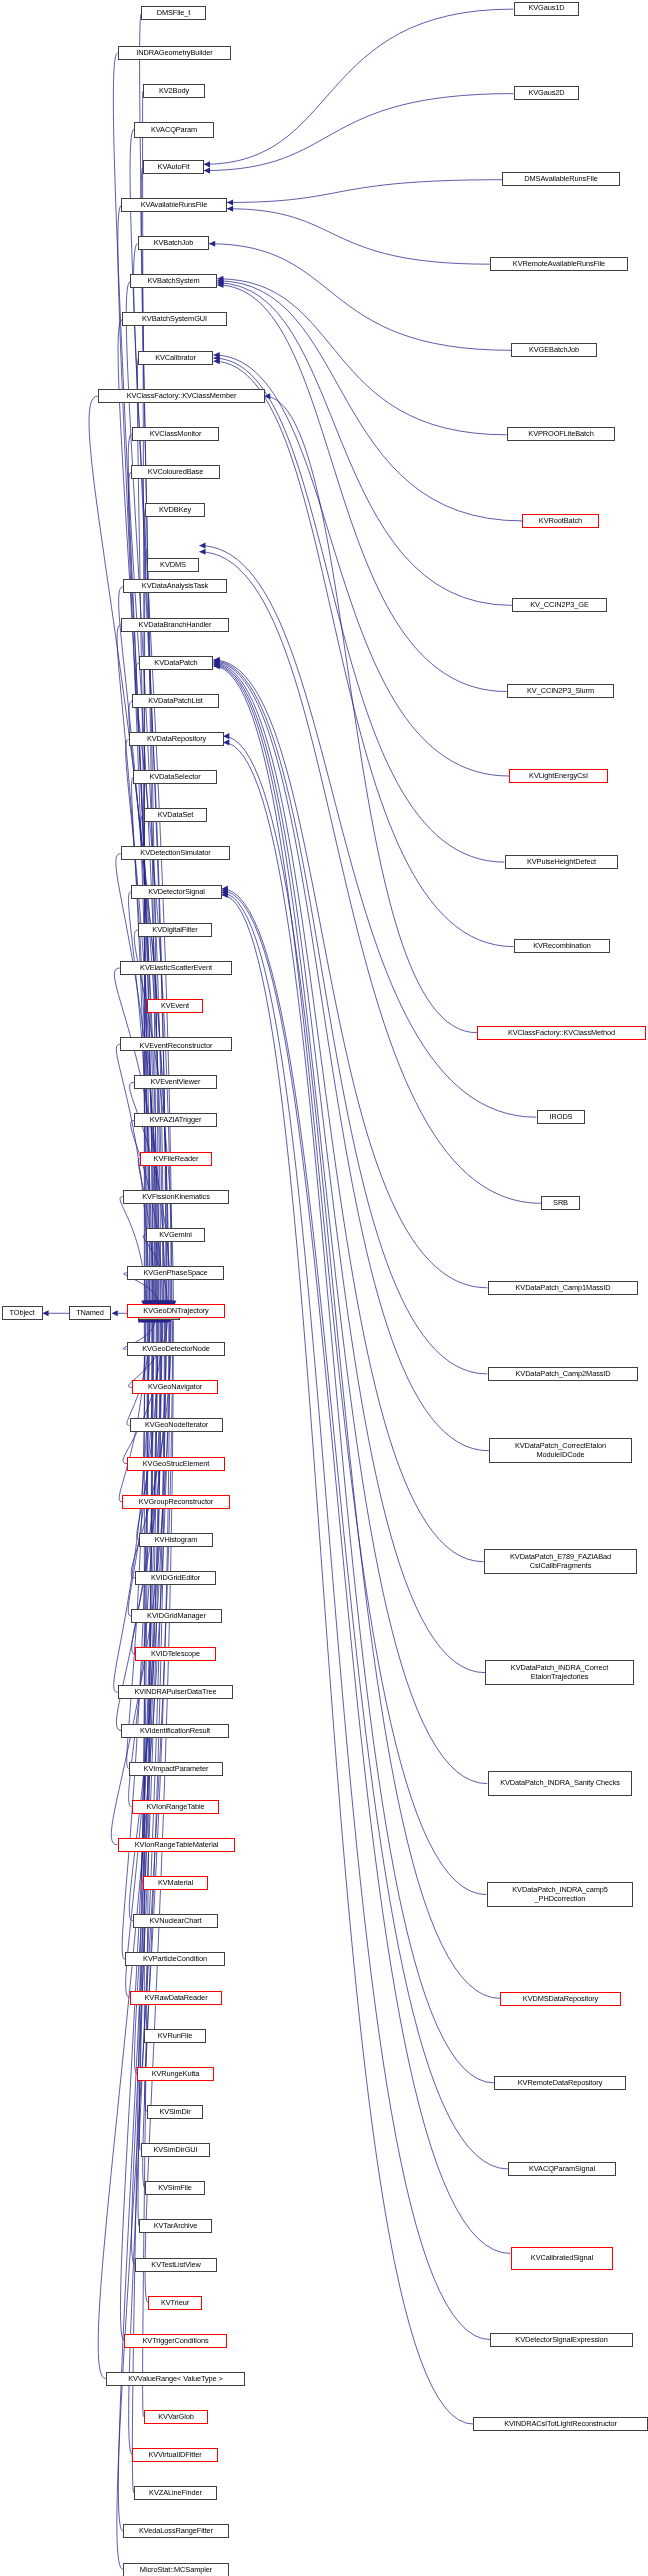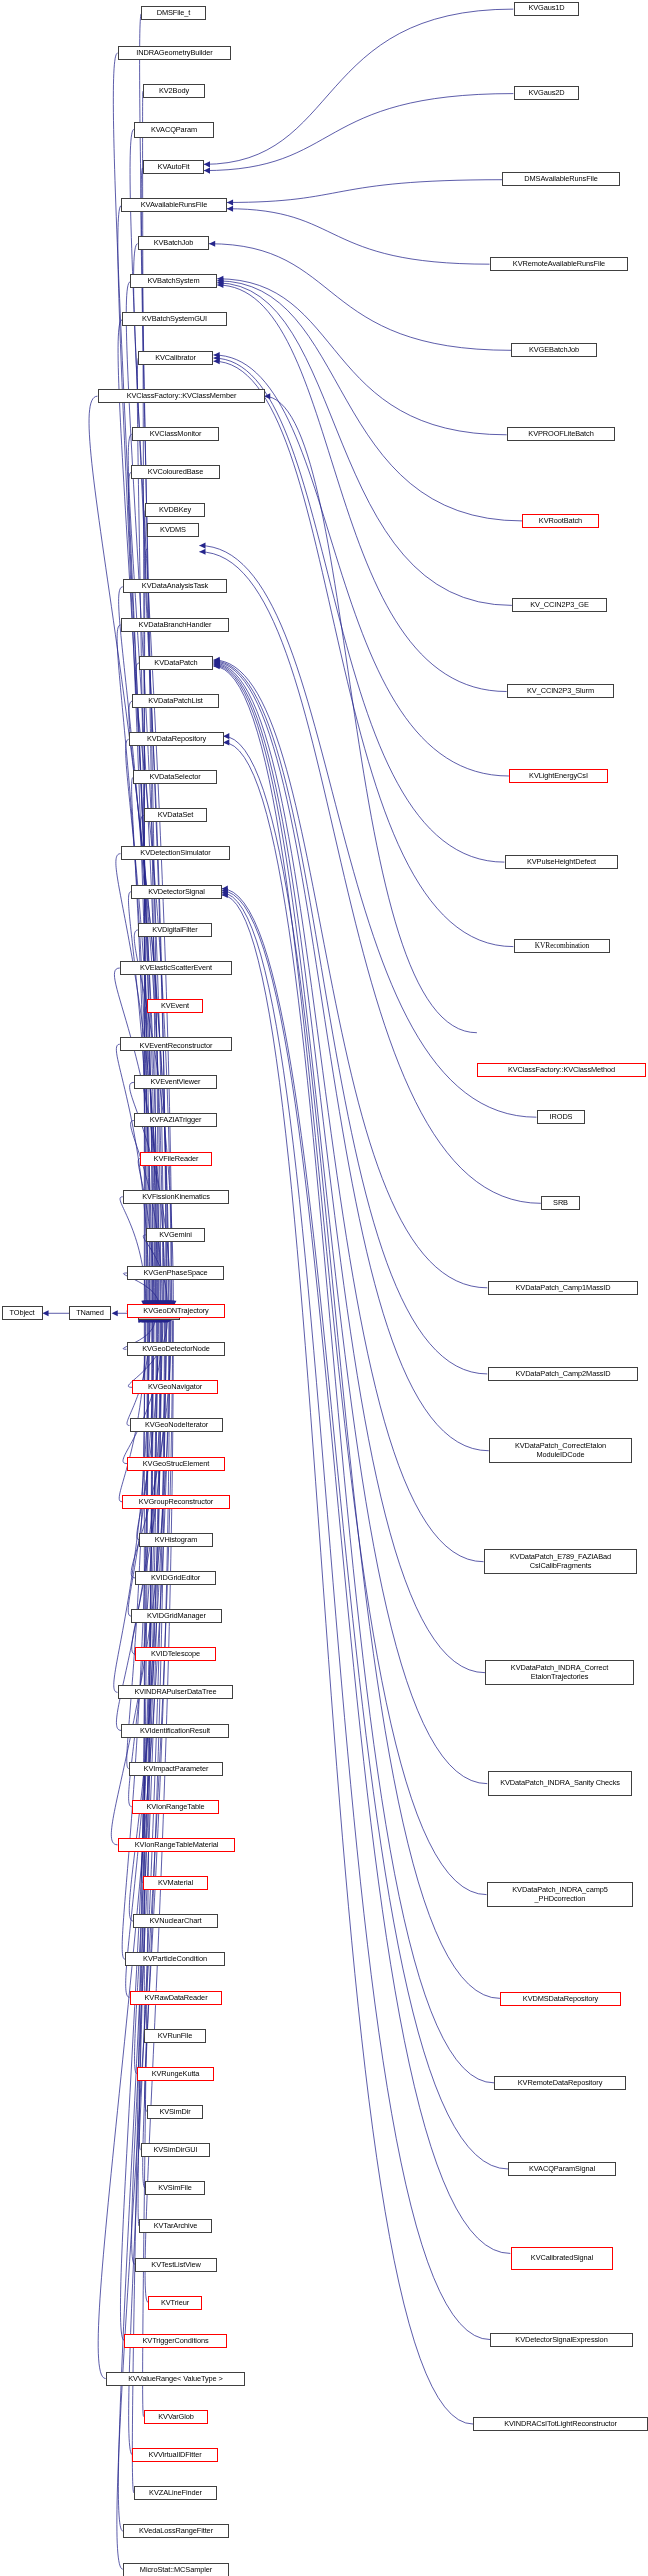--- a/index.html
+++ b/index.html
@@ -304,21 +304,21 @@
     </div>
     <div class="node" style="left: 132px; top: 427px; width: 87px; height: 14px;">
       <span>KVClassMonitor</span>
     </div>
     <div class="node" style="left: 131px; top: 465px; width: 89px; height: 14px;">
       <span>KVColouredBase</span>
     </div>
     <div class="node" style="left: 145px; top: 503px; width: 60px; height: 14px;">
       <span>KVDBKey</span>
     </div>
-    <div class="node" style="left: 147px; top: 523px; width: 52px; height: 14px;">
+    <div class="node" style="left: 147px; top: 558px; width: 52px; height: 14px;">
       <span>KVDMS</span>
     </div>
     <div class="node" style="left: 123px; top: 579px; width: 104px; height: 14px;">
       <span>KVDataAnalysisTask</span>
     </div>
     <div class="node" style="left: 121px; top: 618px; width: 108px; height: 14px;">
       <span>KVDataBranchHandler</span>
     </div>
     <div class="node" style="left: 139px; top: 656px; width: 74px; height: 14px;">
       <span>KVDataPatch</span>
@@ -499,24 +499,24 @@
     </div>
     <div class="node" style="left: 507px; top: 684px; width: 107px; height: 14px;">
       <span>KV_CCIN2P3_Slurm</span>
     </div>
     <div class="node red" style="left: 509px; top: 769px; width: 99px; height: 14px;">
       <span>KVLightEnergyCsI</span>
     </div>
     <div class="node" style="left: 505px; top: 855px; width: 113px; height: 14px;">
       <span>KVPulseHeightDefect</span>
     </div>
-    <div class="node" style="left: 514px; top: 939px; width: 96px; height: 14px; font-family: Liberation Serif, serif;">
+    <div class="node" style="left: 514px; top: 939px; width: 96px; height: 14px;">
       <span>KVRecombination</span>
     </div>
-    <div class="node red" style="left: 477px; top: 1026px; width: 169px; height: 14px; margin-top: 37px;">
+    <div class="node red" style="left: 477px; top: 1026px; width: 169px; height: 14px;">
       <span>KVClassFactory::KVClassMethod</span>
     </div>
     <div class="node" style="left: 537px; top: 1110px; width: 48px; height: 14px;">
       <span>IRODS</span>
     </div>
     <div class="node" style="left: 541px; top: 1196px; width: 39px; height: 14px;">
       <span>SRB</span>
     </div>
     <div class="node" style="left: 488px; top: 1281px; width: 150px; height: 14px;">
       <span>KVDataPatch_Camp1MassID</span>

